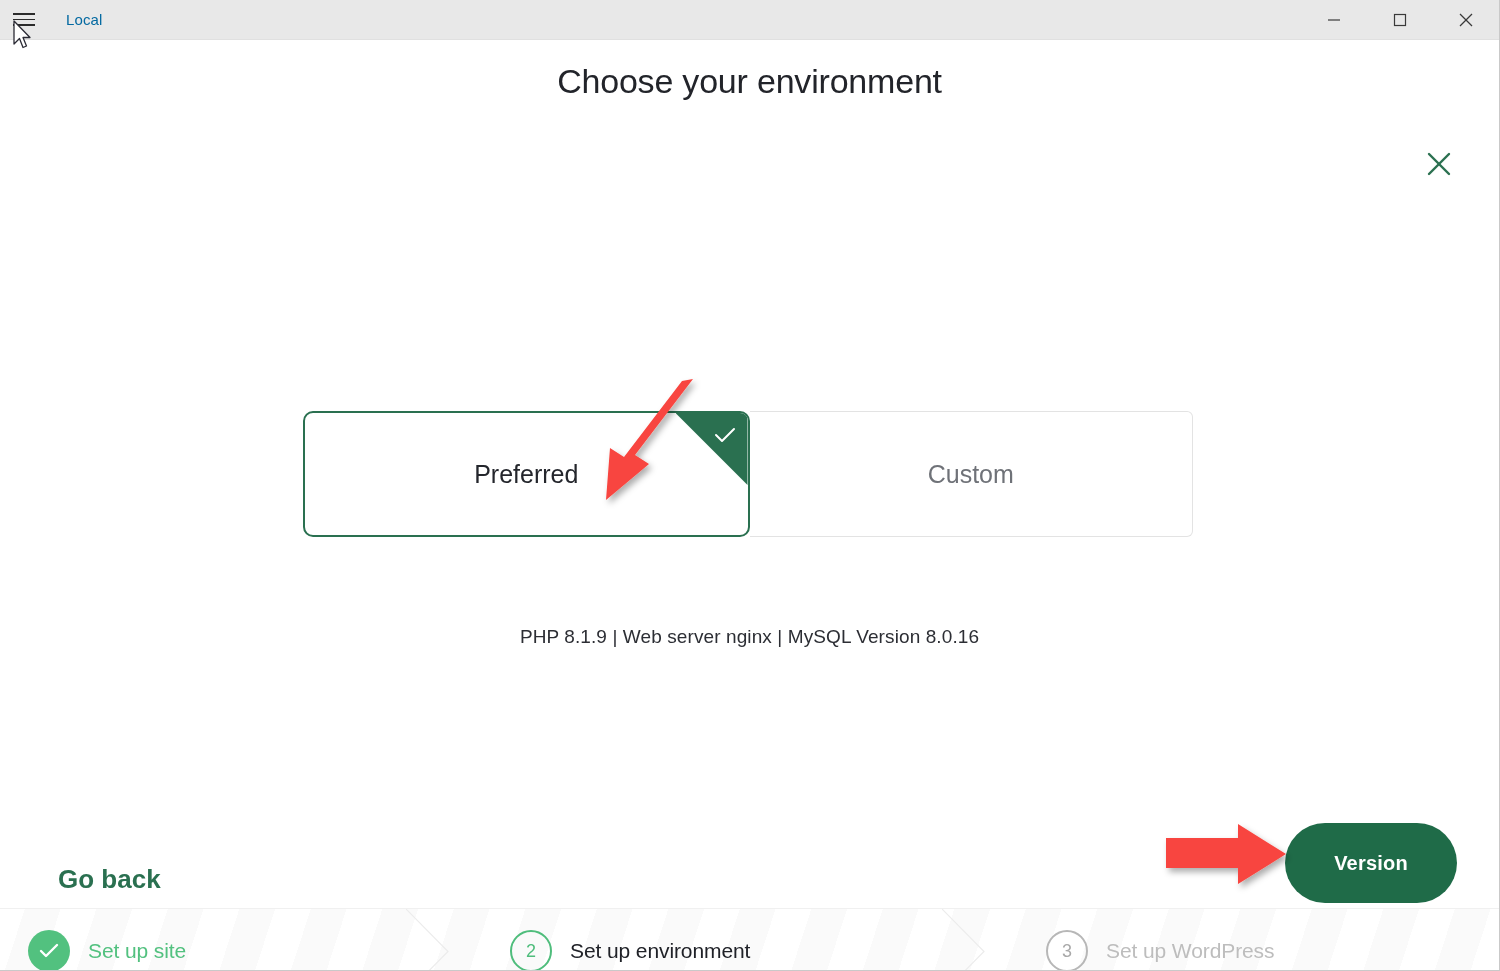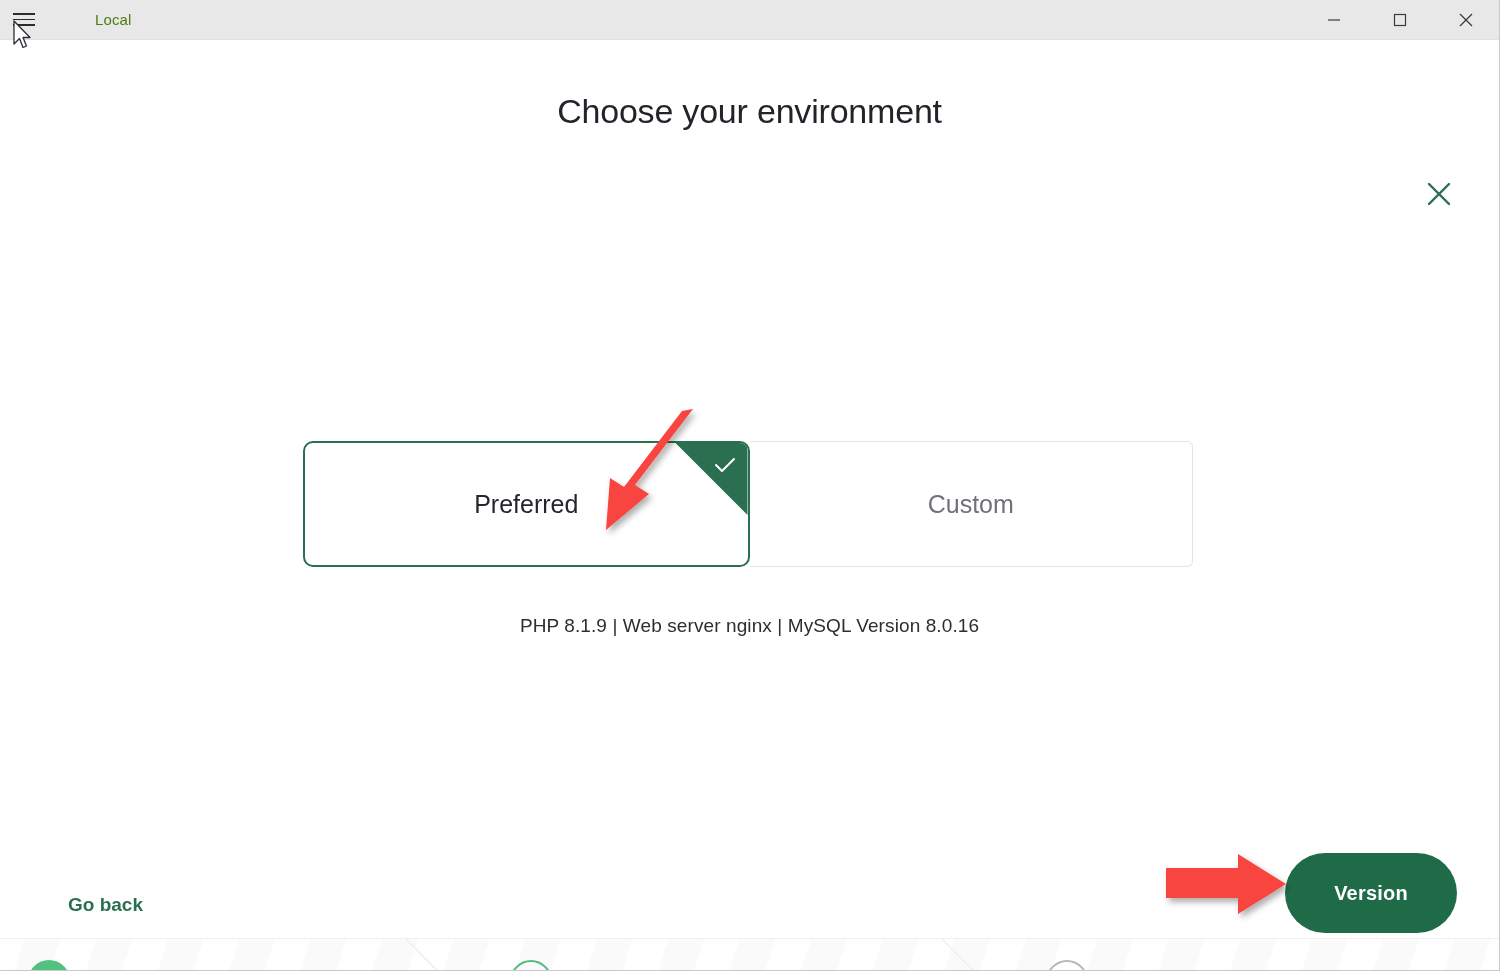--- a/index.html
+++ b/index.html
@@ -45,23 +45,23 @@
     cursor: pointer;
   }
   .hamburger-btn span {
     display: block;
     width: 22px;
     height: 1.6px;
     background: #2b2b2b;
   }
 
   .app-title {
-    margin-left: 49px;
+    margin-left: 20px;
     font-size: 15px;
-    color: #4d7c0f;
+    color: #0369a1;
     letter-spacing: 0.1px;
     font-family: "Liberation Sans", "DejaVu Sans", sans-serif;
   }
 
   .win-controls {
     position: absolute;
     right: 0;
     top: 0;
     height: 40px;
     display: flex;
@@ -102,21 +102,21 @@
     width: 36px;
     height: 36px;
     display: flex;
     align-items: center;
     justify-content: center;
     cursor: pointer;
   }
 
   .page-title {
     text-align: center;
-    margin-top: 52px;
+    margin-top: 22px;
     font-size: 34px;
     font-weight: 400;
     color: #22242a;
     letter-spacing: -0.2px;
   }
 
   
   .env-selector {
     position: absolute;
     left: 303px;
@@ -169,35 +169,35 @@
     clip-path: polygon(100% 0, 100% 100%, 0 0);
   }
   .corner-check svg {
     position: absolute;
     top: 14px;
     right: 12px;
   }
 
   .env-specs {
     position: absolute;
-    top: 523px;
+    top: 564px;
     left: 0;
     width: 100%;
     text-align: center;
     font-size: 19px;
     color: #2c2e34;
     letter-spacing: 0.1px;
   }
 
   
   .go-back {
     position: absolute;
-    left: 68px;
+    left: 58px;
     top: 802px;
-    font-size: 19px;
+    font-size: 26px;
     font-weight: 700;
     color: #2a7050;
     cursor: pointer;
   }
 
   .continue-btn {
     position: absolute;
     right: 42px;
     top: 761px;
     width: 172px;

